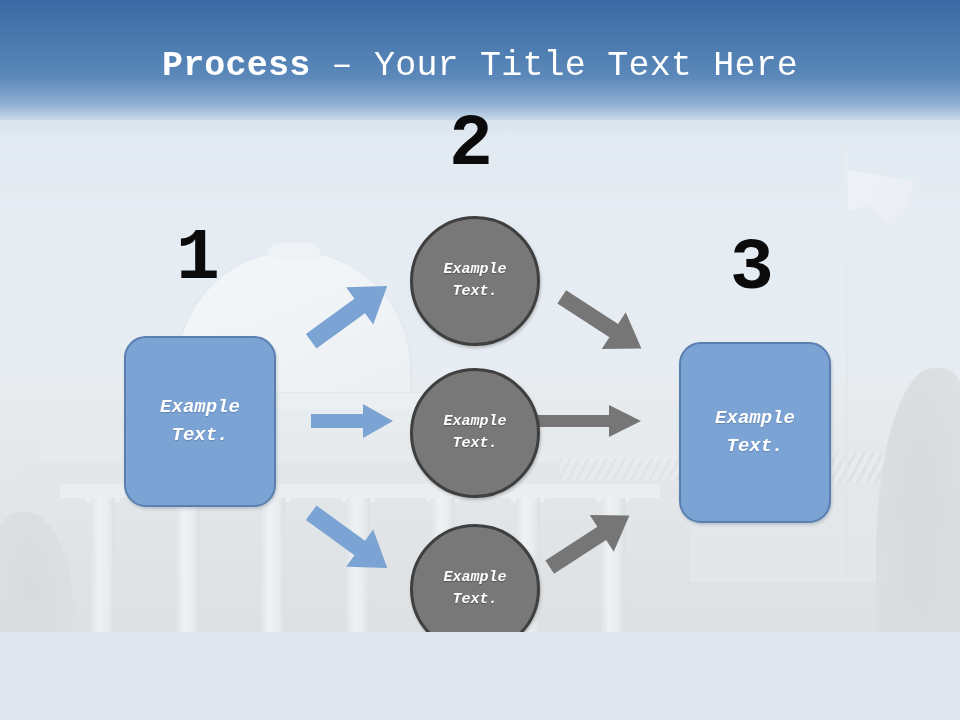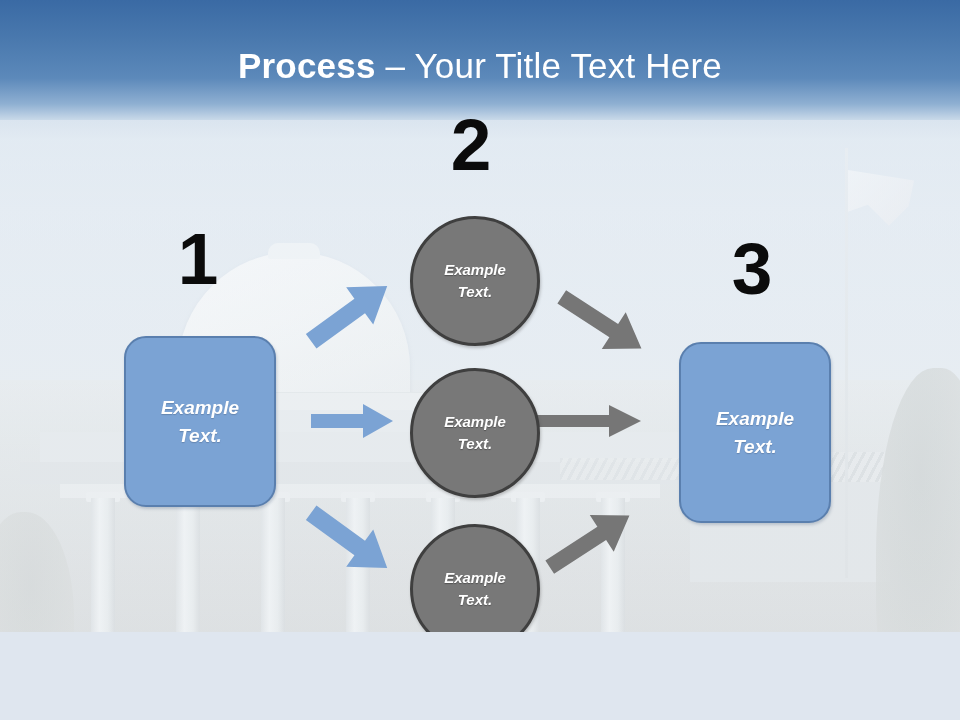--- a/index.html
+++ b/index.html
@@ -4,20 +4,21 @@
 <style>
   html,body{margin:0;padding:0;}
   body{
     width:960px;height:720px;overflow:hidden;
     font-family:"Liberation Sans", sans-serif;
     background:#dfe6ef;
   }
   #slide{
     position:relative;width:960px;height:632px;overflow:hidden;
     background:#a16207;
+    font-family:Liberation Mono, monospace;
   }
 
   
   .bg-layer{position:absolute;left:0;top:0;width:960px;height:720px;}
 
   .sky-grad{
     background:linear-gradient(to bottom,
       #3a6aa4 0px, #4a79ae 40px, #5c89ba 78px,
       #8fb0d2 104px, #c9d9e9 120px, #dce7f1 140px,
       #e3ebf3 210px, #e6edf4 300px, #e8eef4 380px);

